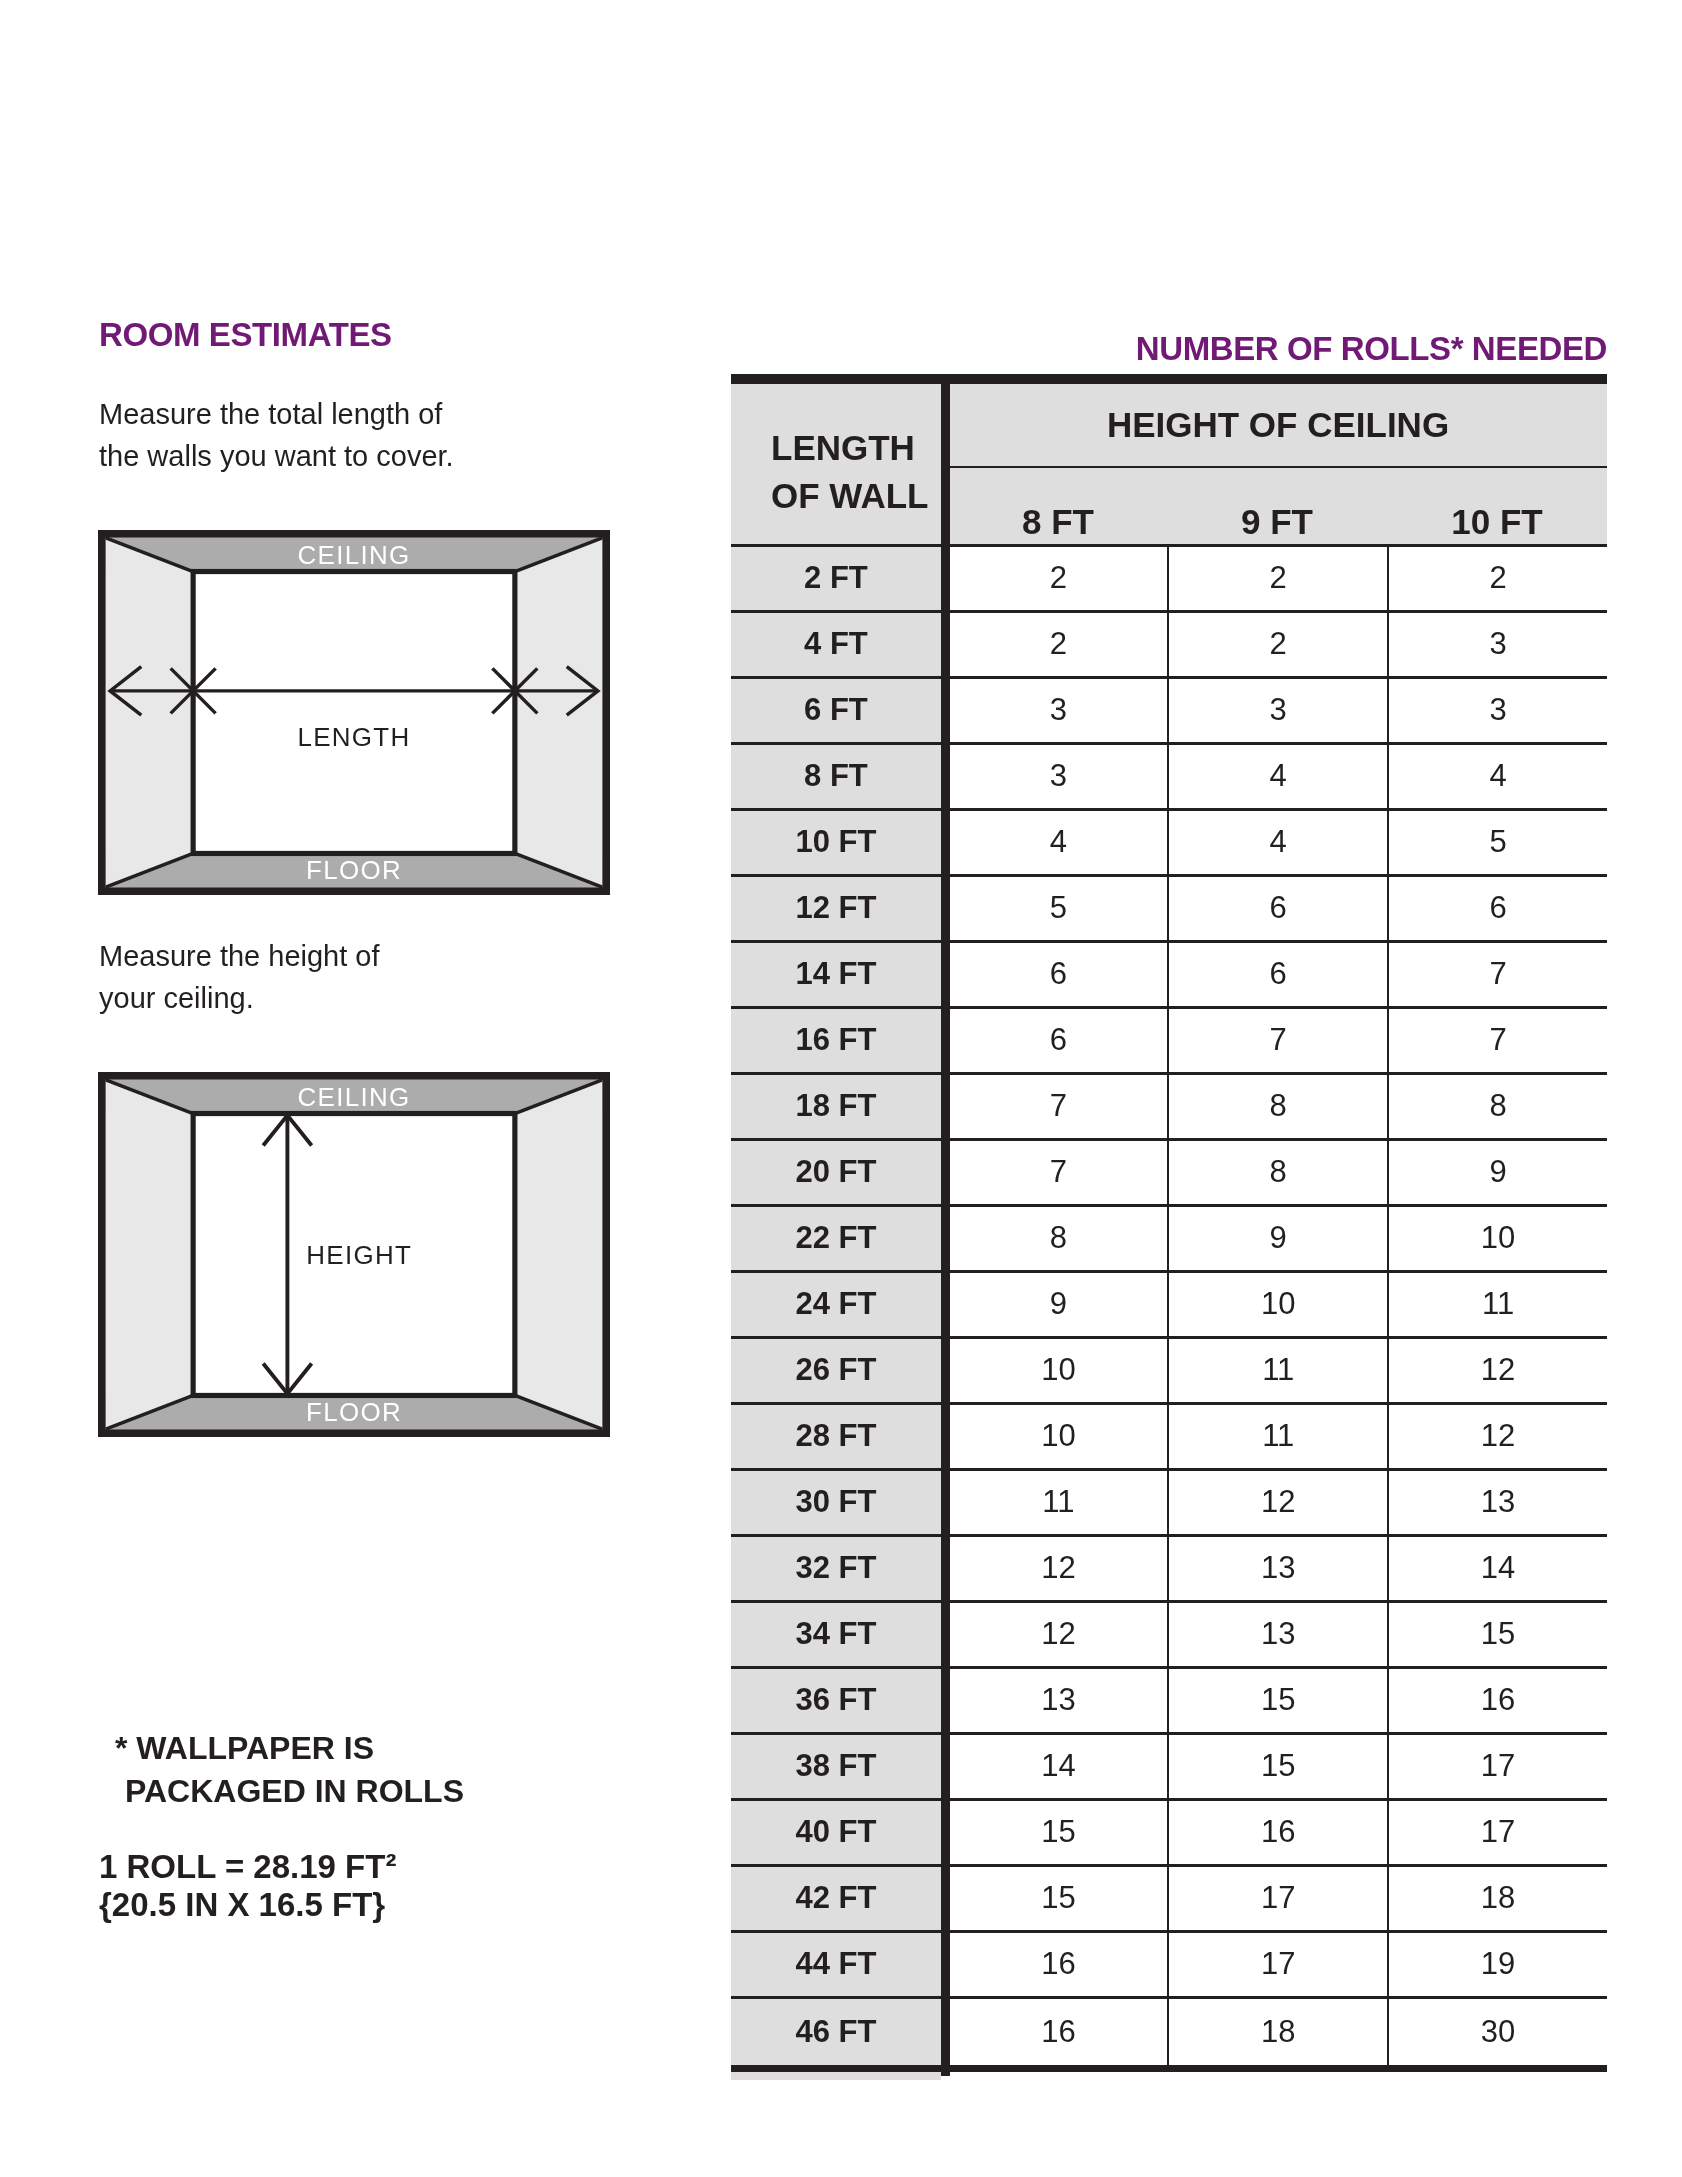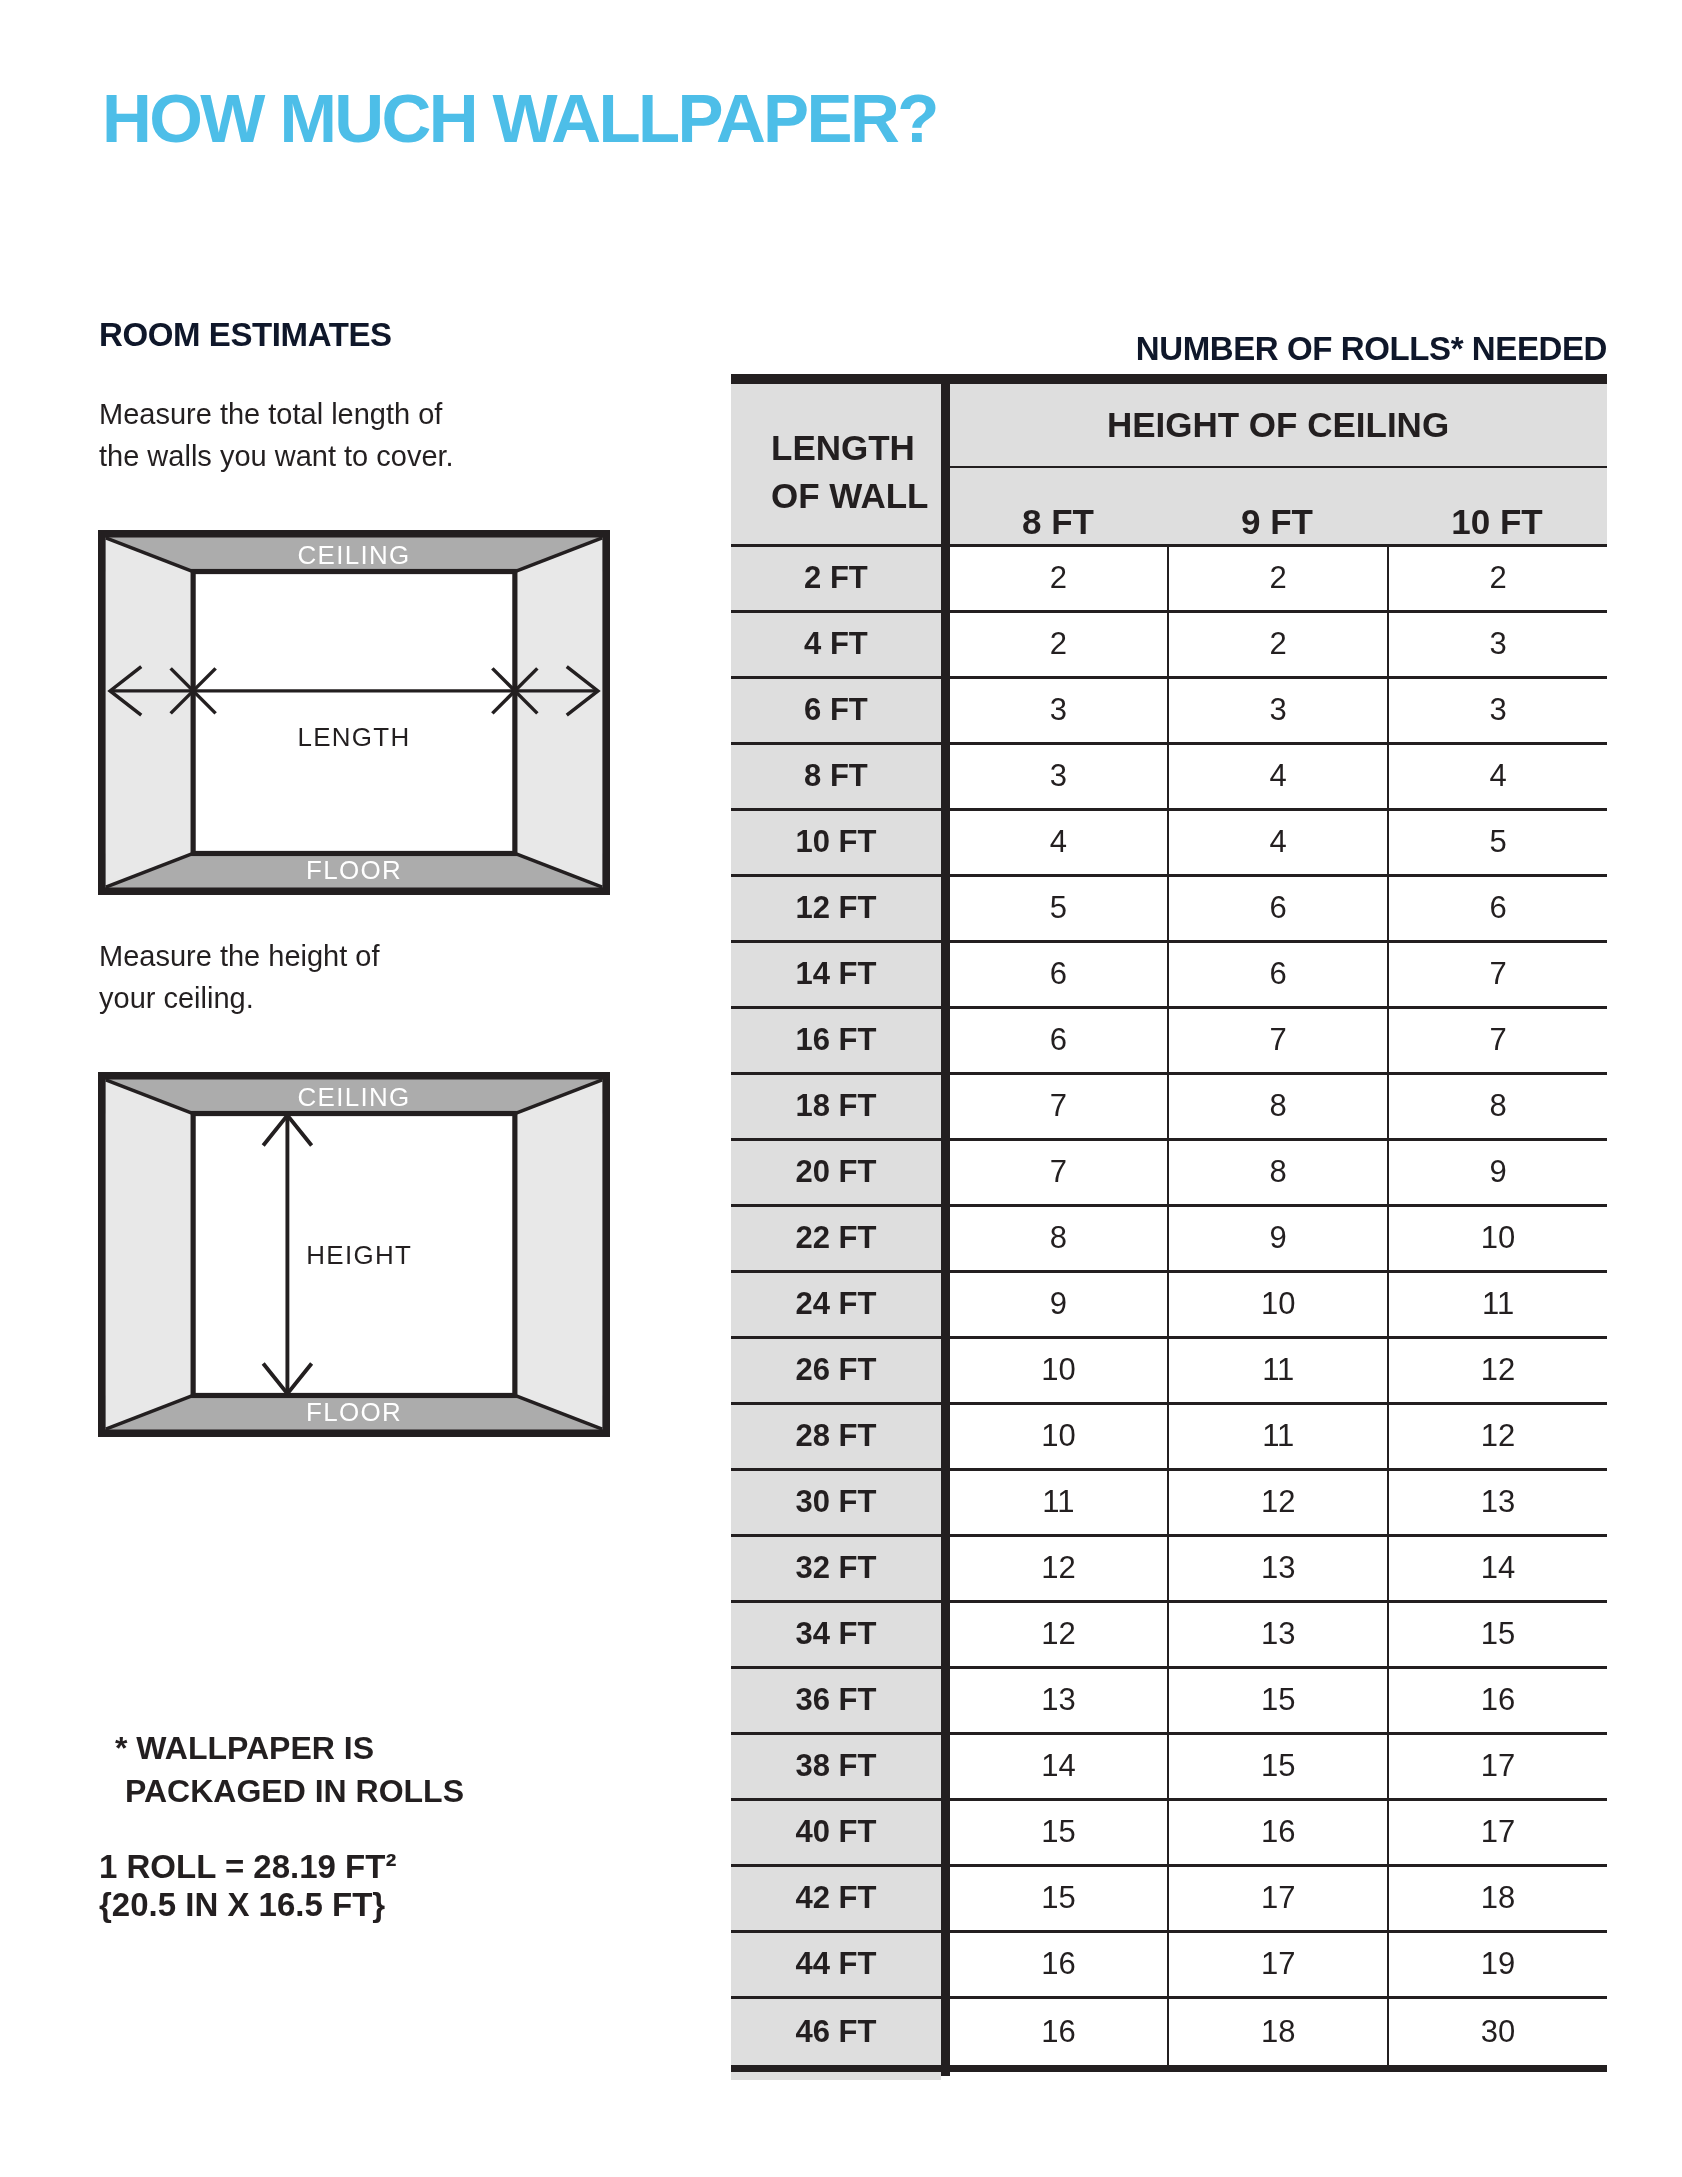--- a/index.html
+++ b/index.html
@@ -13,21 +13,21 @@
   }
   .abs{position:absolute;line-height:1;white-space:nowrap;}
 
   .h1{
     left:102px;top:84px;
     font-size:69px;font-weight:bold;letter-spacing:-2.6px;
     color:#4DBEE8;
   }
   .blue-sub{
     font-size:33px;font-weight:bold;letter-spacing:-0.4px;
-    color:#0f172a;
+    color:#701a75;
   }
   .para{
     position:absolute;left:99px;
     font-size:29px;line-height:42px;color:#231F20;white-space:nowrap;
   }
   .fnote{font-size:32px;font-weight:bold;}
   .rollinfo{font-size:33px;font-weight:bold;}
 
   .dgm{position:absolute;left:98px;width:512px;height:365px;}
 
@@ -88,21 +88,20 @@
     background:#231F20;
   }
 
   .dgm text{font-family:"Liberation Sans","DejaVu Sans",sans-serif;}
 </style>
 </head>
 <body>
 
 <div class="page">
 
-  <div class="abs h1">HOW MUCH WALLPAPER?</div>
 
   <div class="abs blue-sub" style="left:99px;top:318px;">ROOM ESTIMATES</div>
 
   <div class="para" style="top:393px;">
     <div>Measure the total length of</div>
     <div>the walls you want to cover.</div>
   </div>
 
   <svg class="dgm" style="top:530px;" viewBox="0 0 592 422">
     <rect x="4.5" y="4.5" width="583" height="413" fill="#ffffff" stroke="#231F20" stroke-width="9"></rect>

